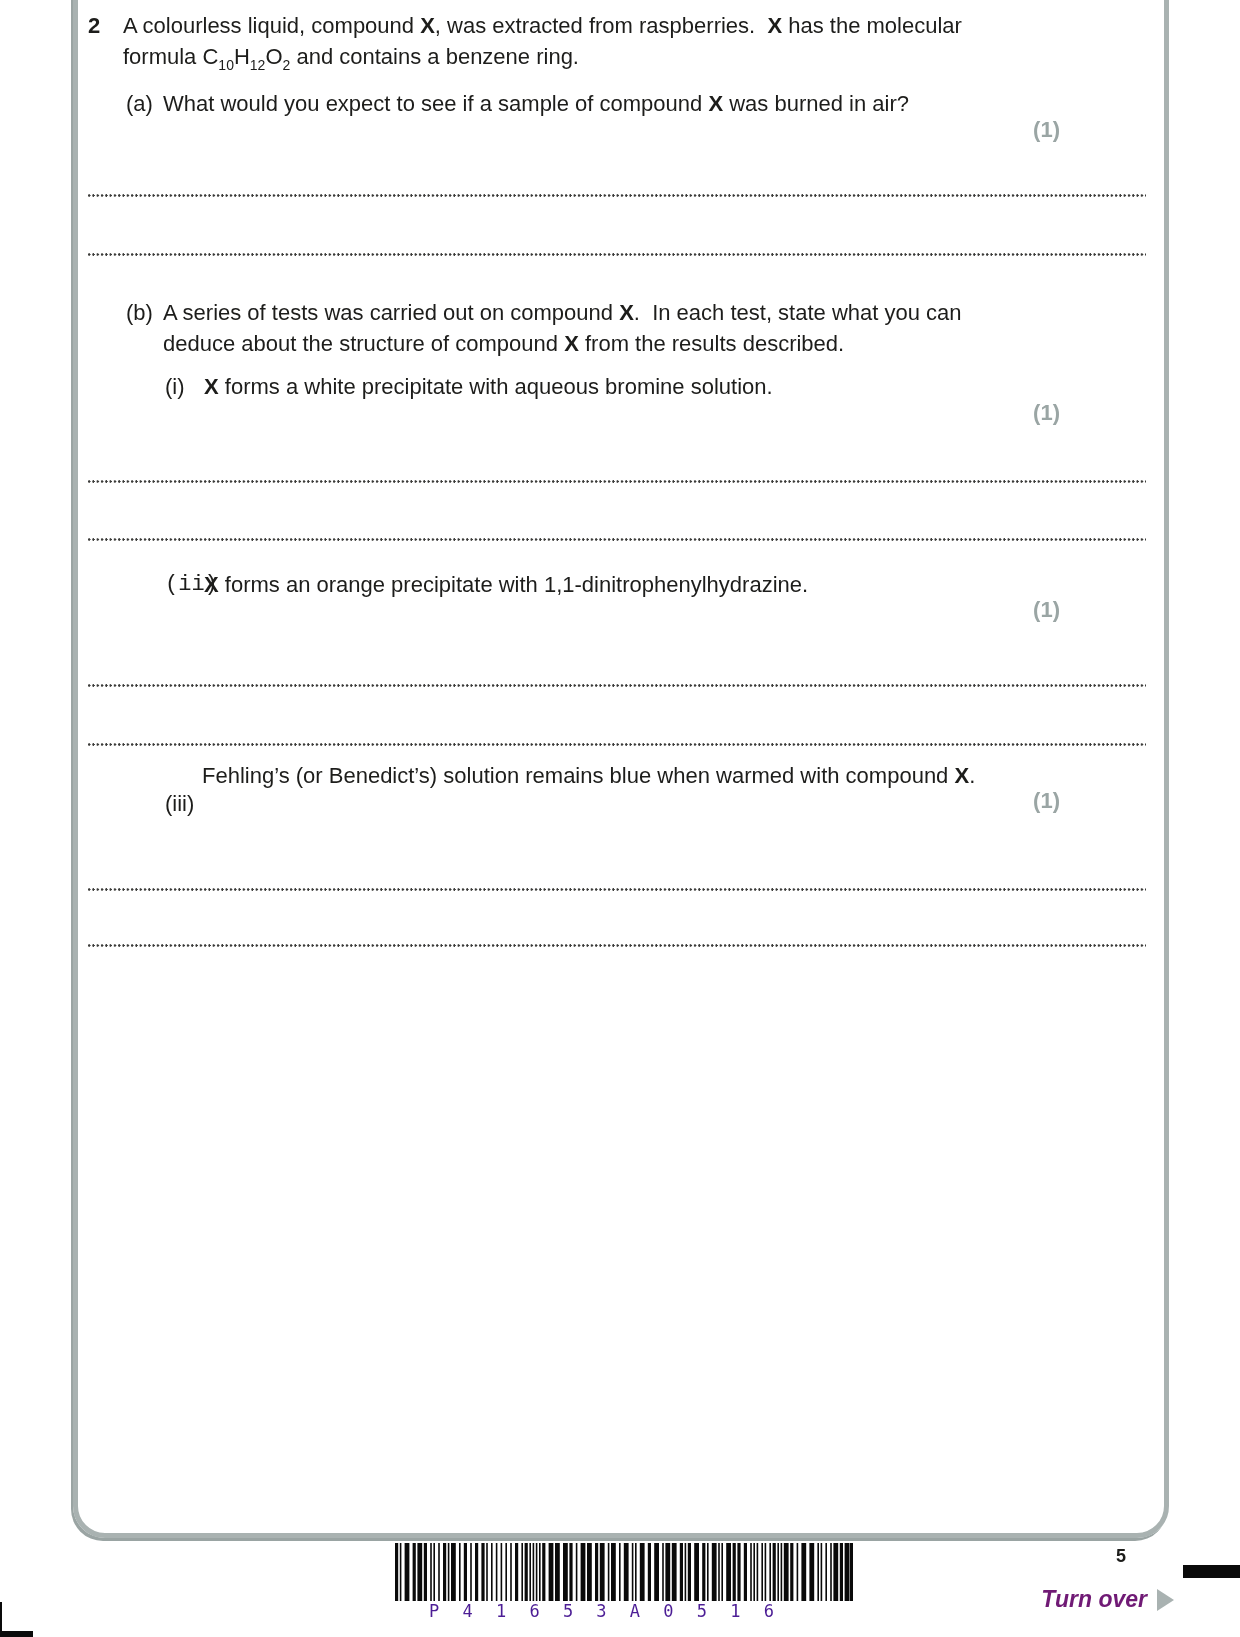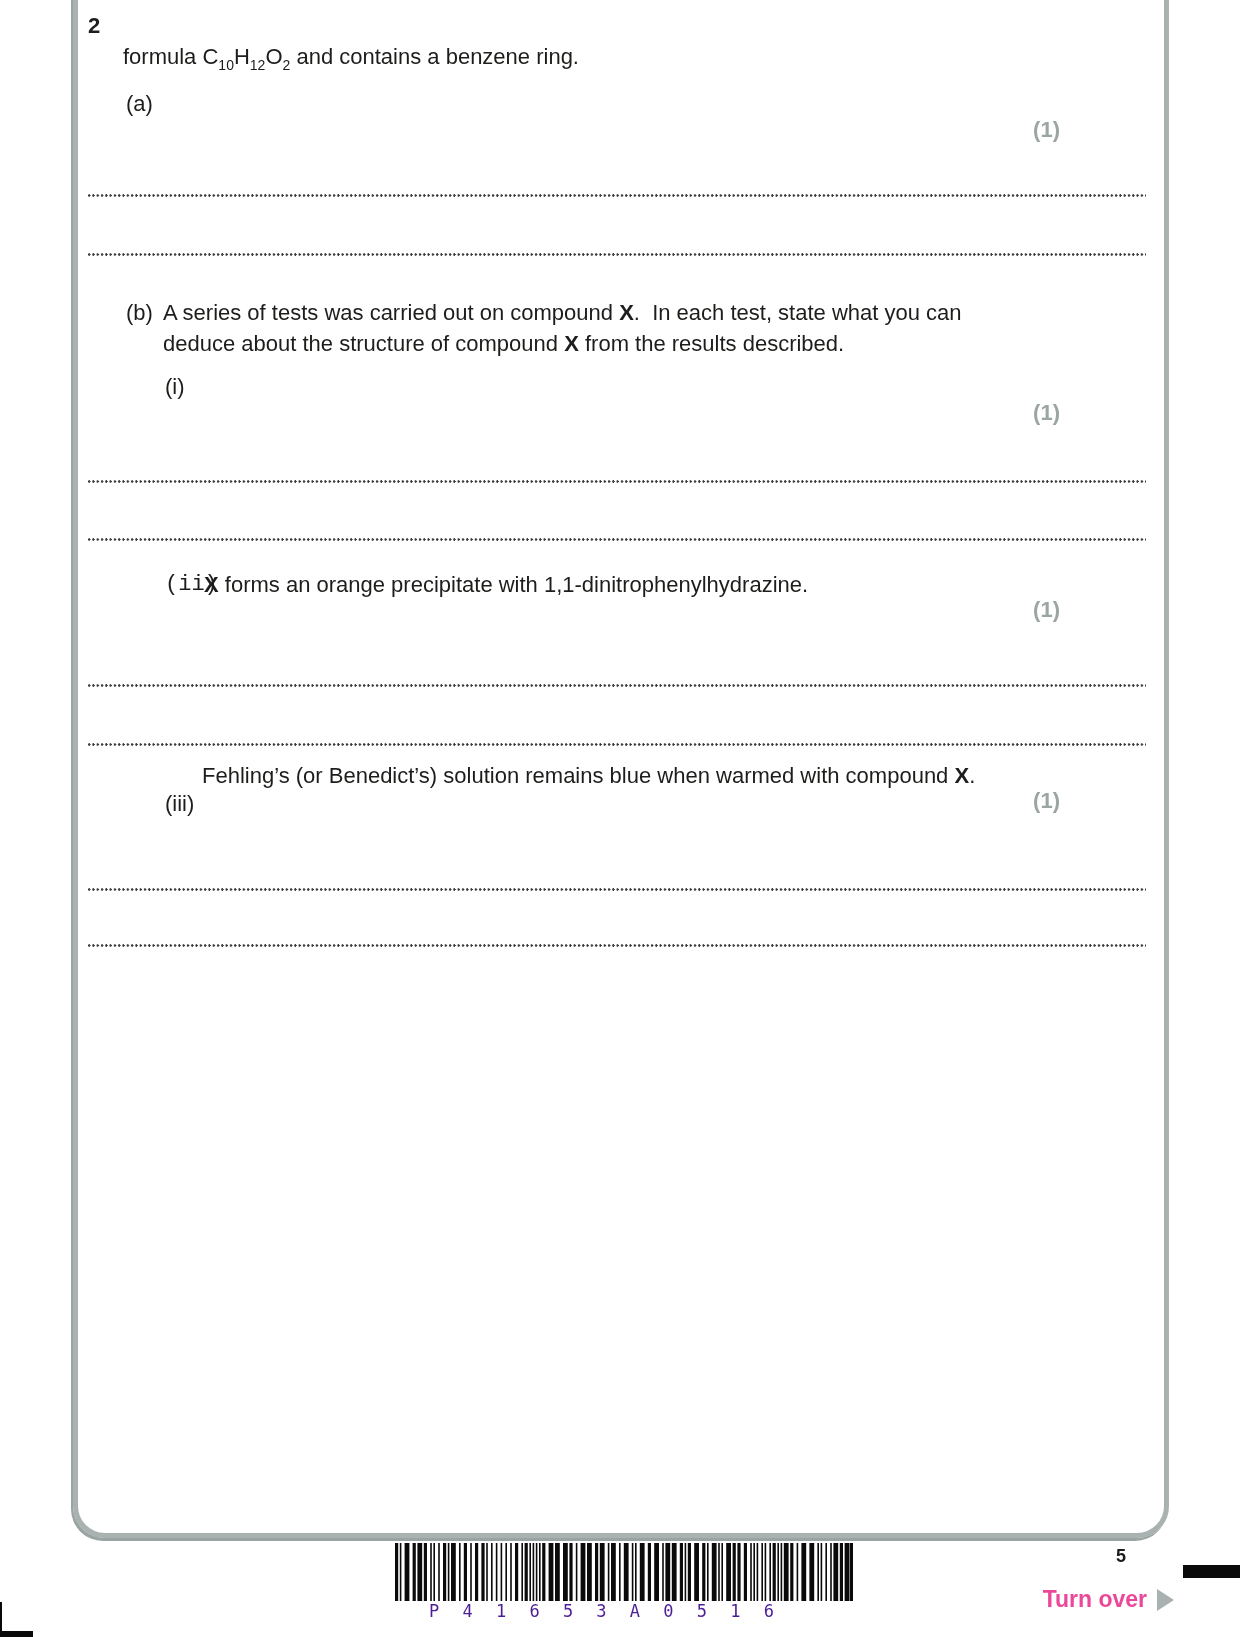--- a/index.html
+++ b/index.html
@@ -55,21 +55,21 @@
     position:absolute;
     left:1183px;top:1565px;width:57px;height:13px;
     background:#0a0a0a;
   }
   .turnover{
     position:absolute;
     right:66px;top:1586px;
     display:flex;align-items:center;gap:10px;
   }
   .turnover-text{
-    font-size:23px;font-weight:700;color:#ec4899;
+    font-size:23px;font-weight:700;font-style:italic;color:#701a75;
   }
   .turnover-tri{
     width:0;height:0;
     border-left:17px solid #a9b2b1;
     border-top:11px solid transparent;
     border-bottom:11px solid transparent;
   }
   .barcode{
     position:absolute;left:395px;top:1543px;width:458px;height:90px;
   }
@@ -84,33 +84,36 @@
   .reg-h{position:absolute;left:0;top:1631px;width:33px;height:6px;background:#0a0a0a;}
 </style>
 </head>
 <body>
 
 <div class="page">
 
   <div class="qbox"></div>
 
   <div class="line qnum" style="left:88px;top:10px;">2</div>
+  <div class="line" style="left:123px;top:10px;"><span>A colourless liquid, compound </span><span class="bold">X</span><span>, was extracted from raspberries.  </span><span class="bold">X</span><span> has the molecular</span></div>
   <div class="line" style="left:123px;top:41px;"><span>formula C</span><span class="subsc">10</span><span>H</span><span class="subsc">12</span><span>O</span><span class="subsc">2</span><span> and contains a benzene ring.</span></div>
 
   <div class="line" style="left:126px;top:88px;">(a)</div>
+  <div class="line" style="left:163px;top:88px;"><span>What would you expect to see if a sample of compound </span><span class="bold">X</span><span> was burned in air?</span></div>
   <div class="marks" style="top:117px;">(1)</div>
 
   <div class="dotline" style="top:194px;"></div>
   <div class="dotline" style="top:253px;"></div>
 
   <div class="line" style="left:126px;top:297px;">(b)</div>
   <div class="line" style="left:163px;top:328px;"><span>deduce about the structure of compound </span><span class="bold">X</span><span> from the results described.</span></div>
   <div class="line" style="left:163px;top:297px;"><span>A series of tests was carried out on compound </span><span class="bold">X</span><span>.  In each test, state what you can</span></div>
 
   <div class="line" style="left:165px;top:371px;">(i)</div>
+  <div class="line" style="left:204px;top:371px;"><span class="bold">X</span><span> forms a white precipitate with aqueous bromine solution.</span></div>
   <div class="marks" style="top:400px;">(1)</div>
 
   <div class="dotline" style="top:480px;"></div>
   <div class="dotline" style="top:538px;"></div>
 
   <div class="line" style="left:165px;top:569px;font-family:Liberation Mono, monospace;">(ii)</div>
   <div class="line" style="left:204px;top:569px;"><span class="bold">X</span><span> forms an orange precipitate with 1,1-dinitrophenylhydrazine.</span></div>
   <div class="marks" style="top:597px;">(1)</div>
 
   <div class="dotline" style="top:684px;"></div>

